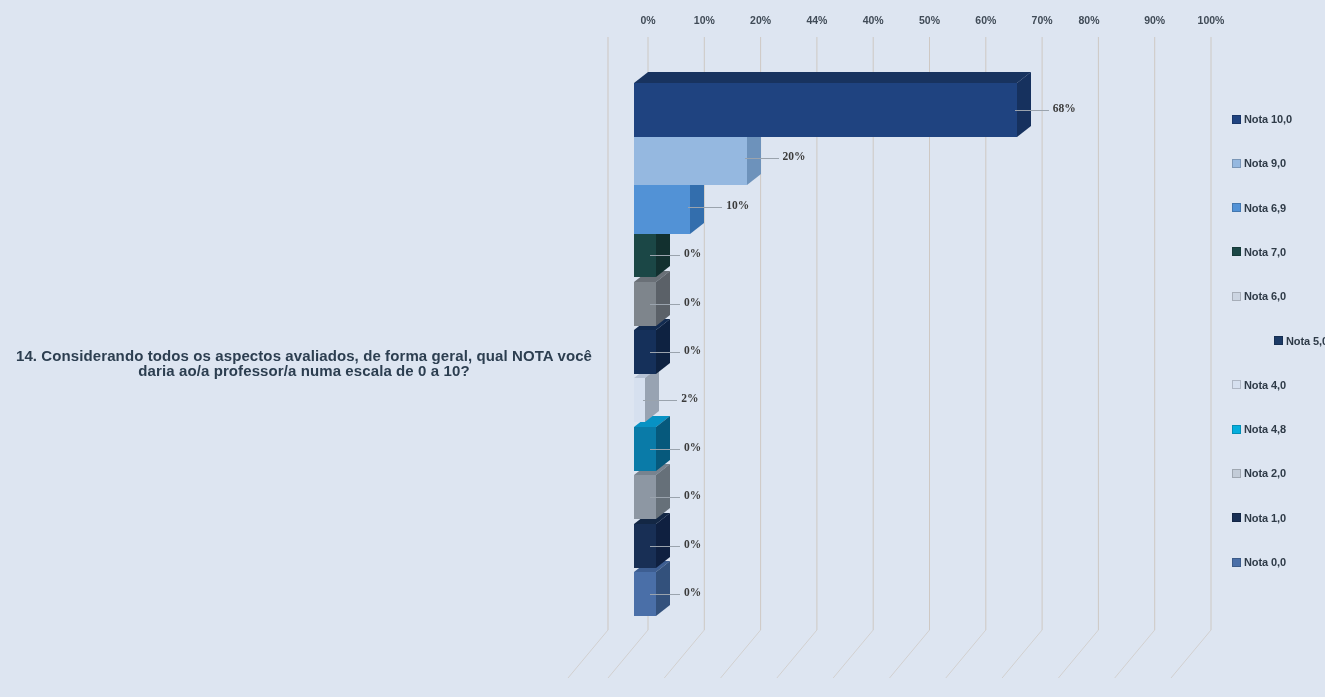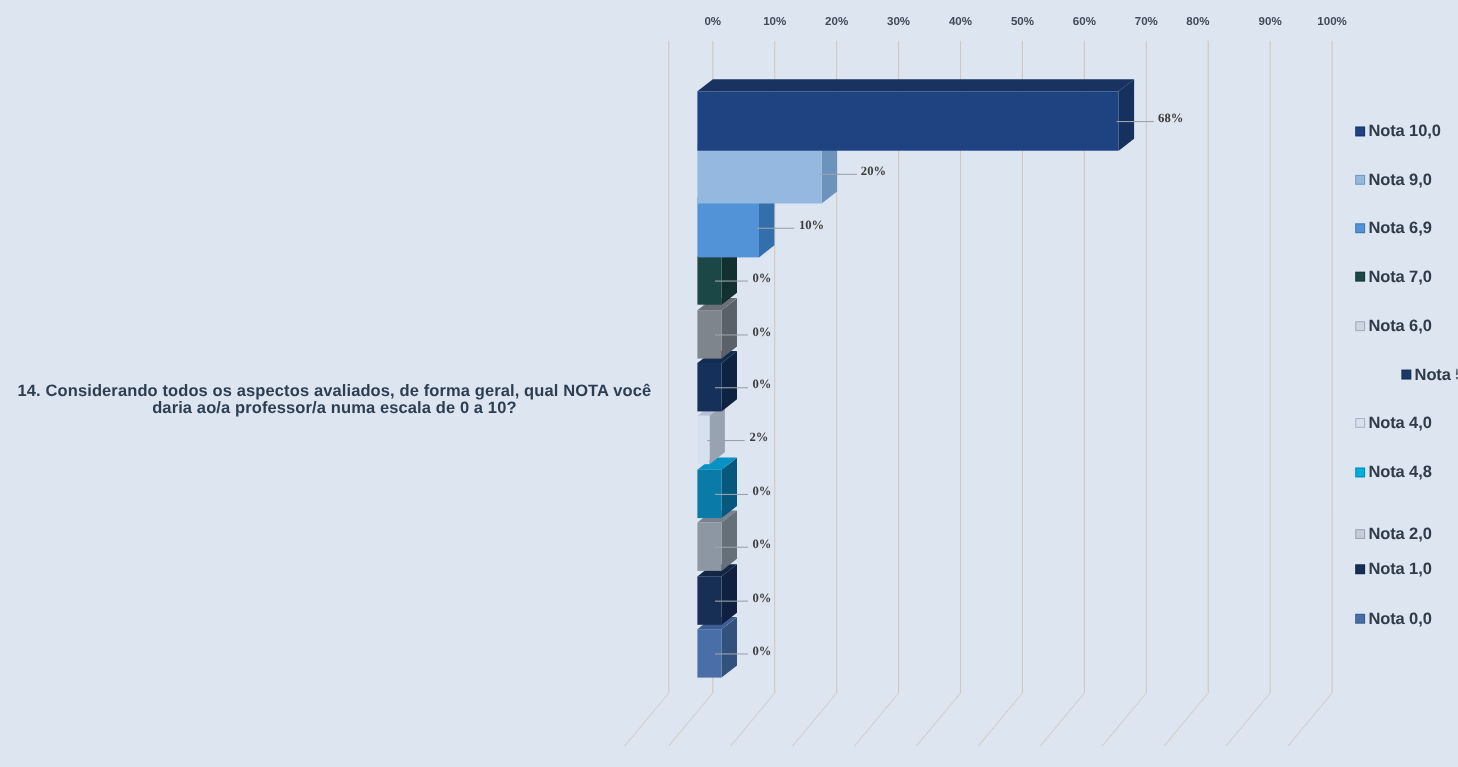--- a/index.html
+++ b/index.html
@@ -118,38 +118,38 @@
   .legend-swatch {
     width: 9px;
     height: 9px;
     margin-right: 3px;
     flex: 0 0 auto;
     border: 1px solid rgba(0,0,0,0.18);
     box-sizing: border-box;
   }
   .legend-text {
     font-family: "Liberation Sans", sans-serif;
-    font-size: 15px;
+    font-size: 11px;
     font-weight: bold;
     color: #2f3b48;
     letter-spacing: -0.1px;
   }
 </style>
 </head>
 <body>
 
 <div id="chart-root">
 
   <div id="category-label">14. Considerando todos os aspectos avaliados, de forma geral, qual NOTA você daria ao/a professor/a numa escala de 0 a 10?</div>
 
   <div id="xticks">
       <div class="xtick" style="left: 648px;">0%</div>
       <div class="xtick" style="left: 704.3px;">10%</div>
       <div class="xtick" style="left: 760.6px;">20%</div>
-      <div class="xtick" style="left: 816.9px;">30%</div>
+      <div class="xtick" style="left: 816.9px;">44%</div>
       <div class="xtick" style="left: 873.2px;">40%</div>
       <div class="xtick" style="left: 929.5px;">50%</div>
       <div class="xtick" style="left: 985.8px;">60%</div>
       <div class="xtick" style="left: 1042.1px;">70%</div>
       <div class="xtick" style="left: 1089px;">80%</div>
       <div class="xtick" style="left: 1154.7px;">90%</div>
       <div class="xtick" style="left: 1211px;">100%</div>
     </div>
 
   <svg id="plot-area" viewBox="0 0 1325 697" xmlns="http://www.w3.org/2000/svg">
@@ -285,21 +285,21 @@
         <span class="legend-text">Nota 5,0</span>
       </div>
       <div class="legend-item" style="top: 265.8px;">
         <span class="legend-swatch" style="background: rgb(214, 224, 239);"></span>
         <span class="legend-text">Nota 4,0</span>
       </div>
       <div class="legend-item" style="top: 310.1px;">
         <span class="legend-swatch" style="background: rgb(4, 174, 221);"></span>
         <span class="legend-text">Nota 4,8</span>
       </div>
-      <div class="legend-item" style="top: 354.4px; margin-top: 12px;">
+      <div class="legend-item" style="top: 354.4px;">
         <span class="legend-swatch" style="background: rgb(195, 204, 216);"></span>
         <span class="legend-text">Nota 2,0</span>
       </div>
       <div class="legend-item" style="top: 398.7px;">
         <span class="legend-swatch" style="background: rgb(24, 47, 85);"></span>
         <span class="legend-text">Nota 1,0</span>
       </div>
       <div class="legend-item" style="top: 443px;">
         <span class="legend-swatch" style="background: rgb(74, 111, 168);"></span>
         <span class="legend-text">Nota 0,0</span>

